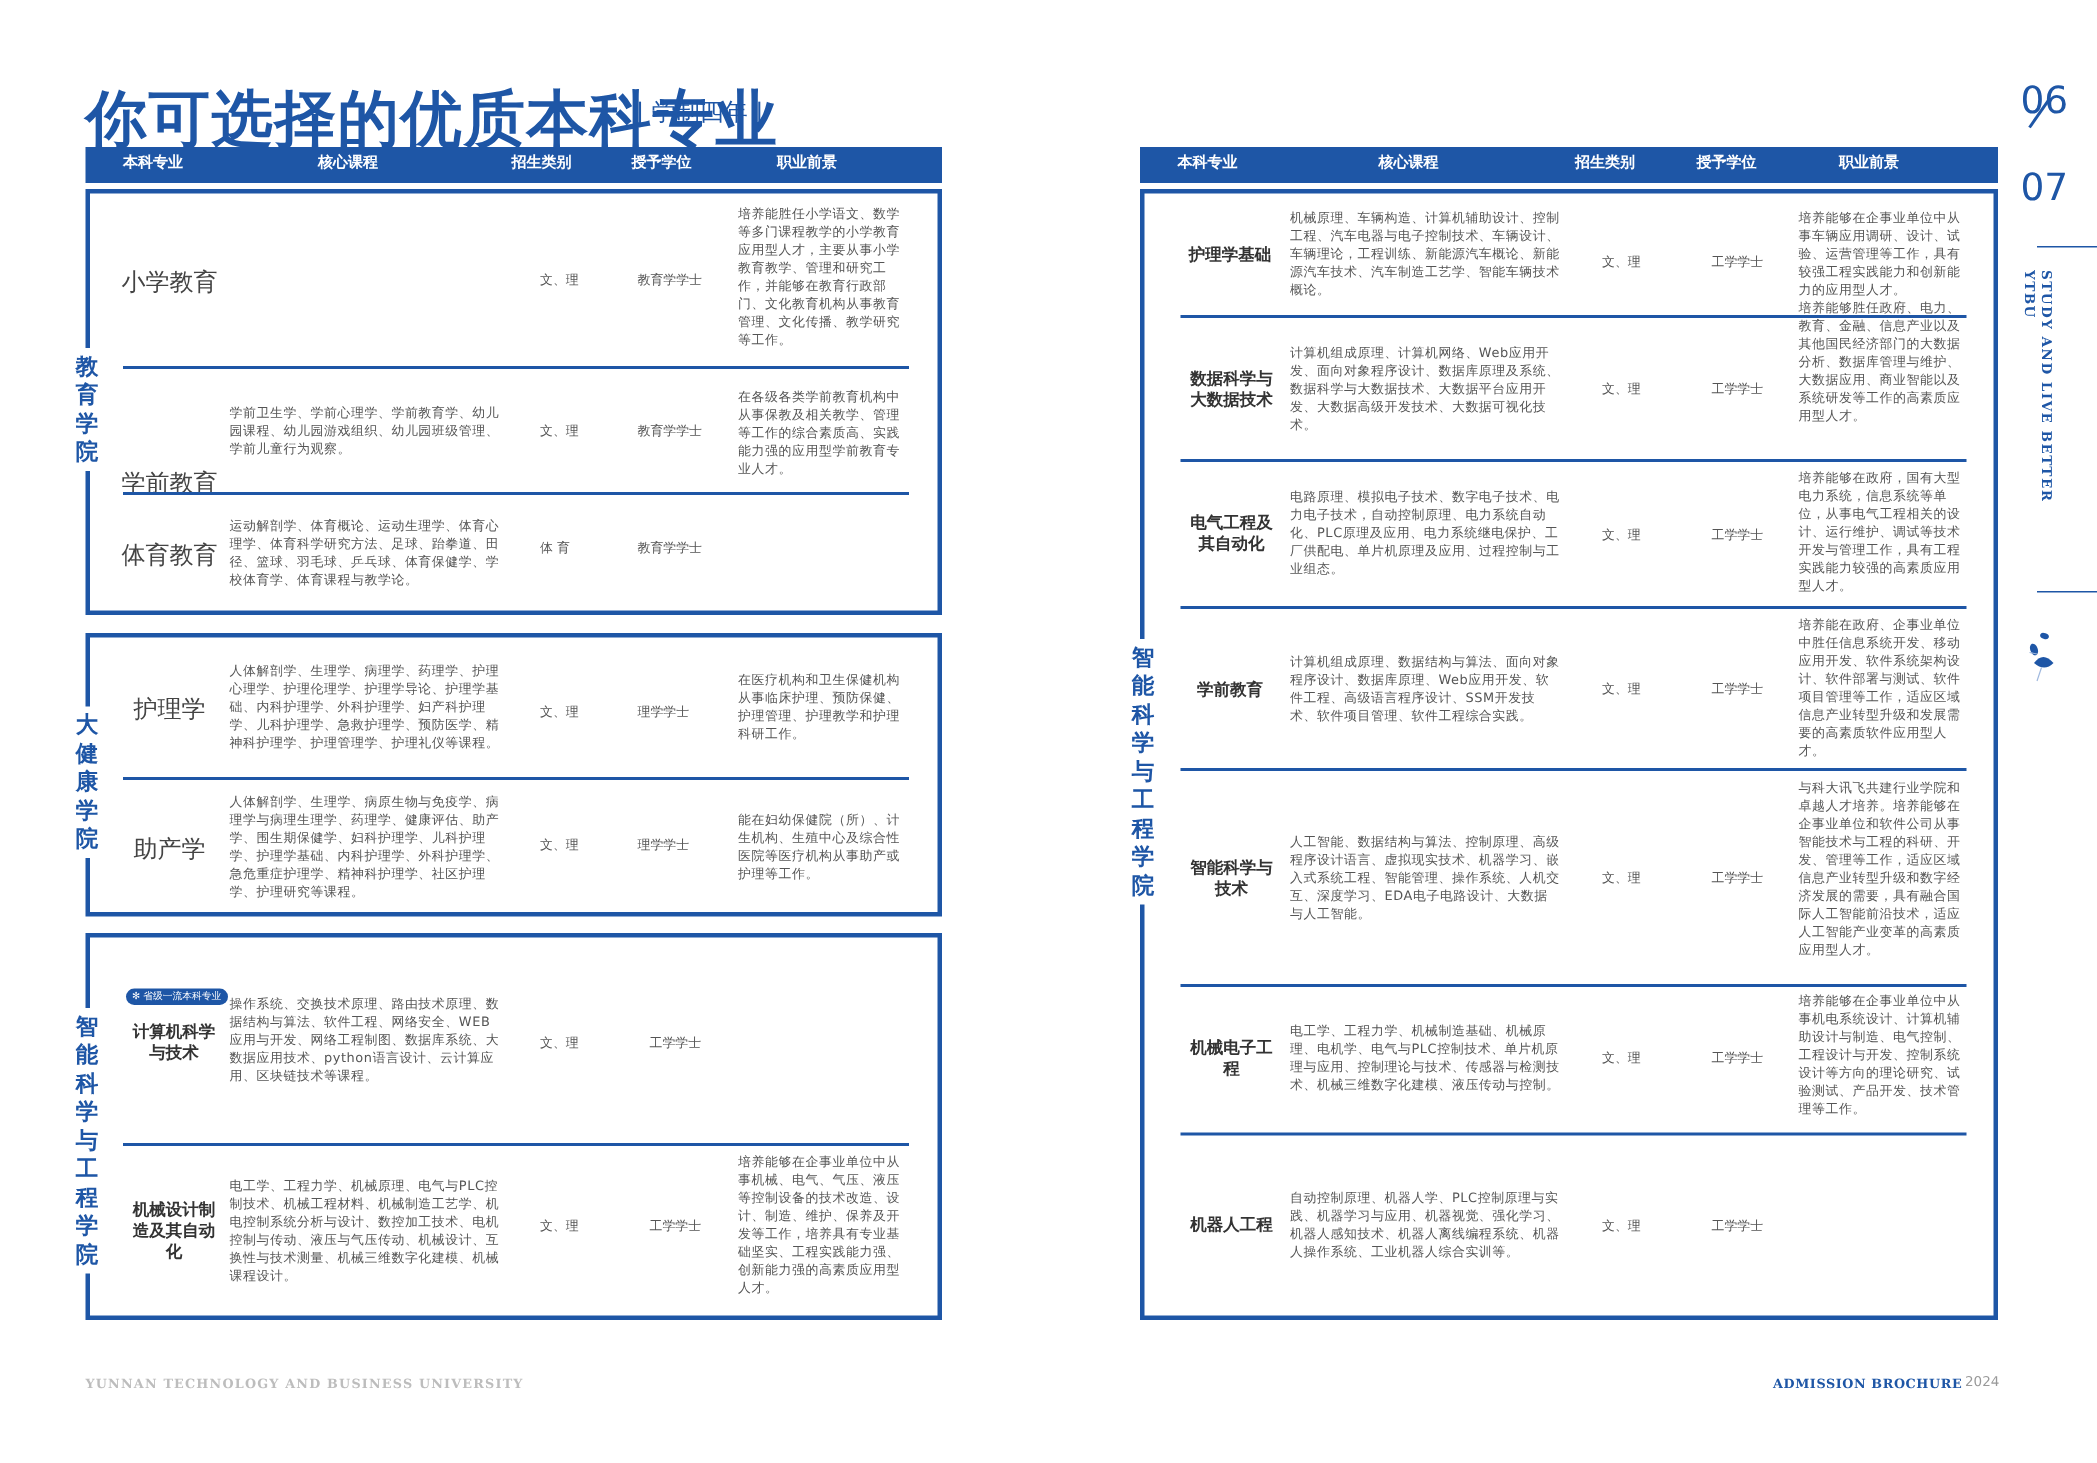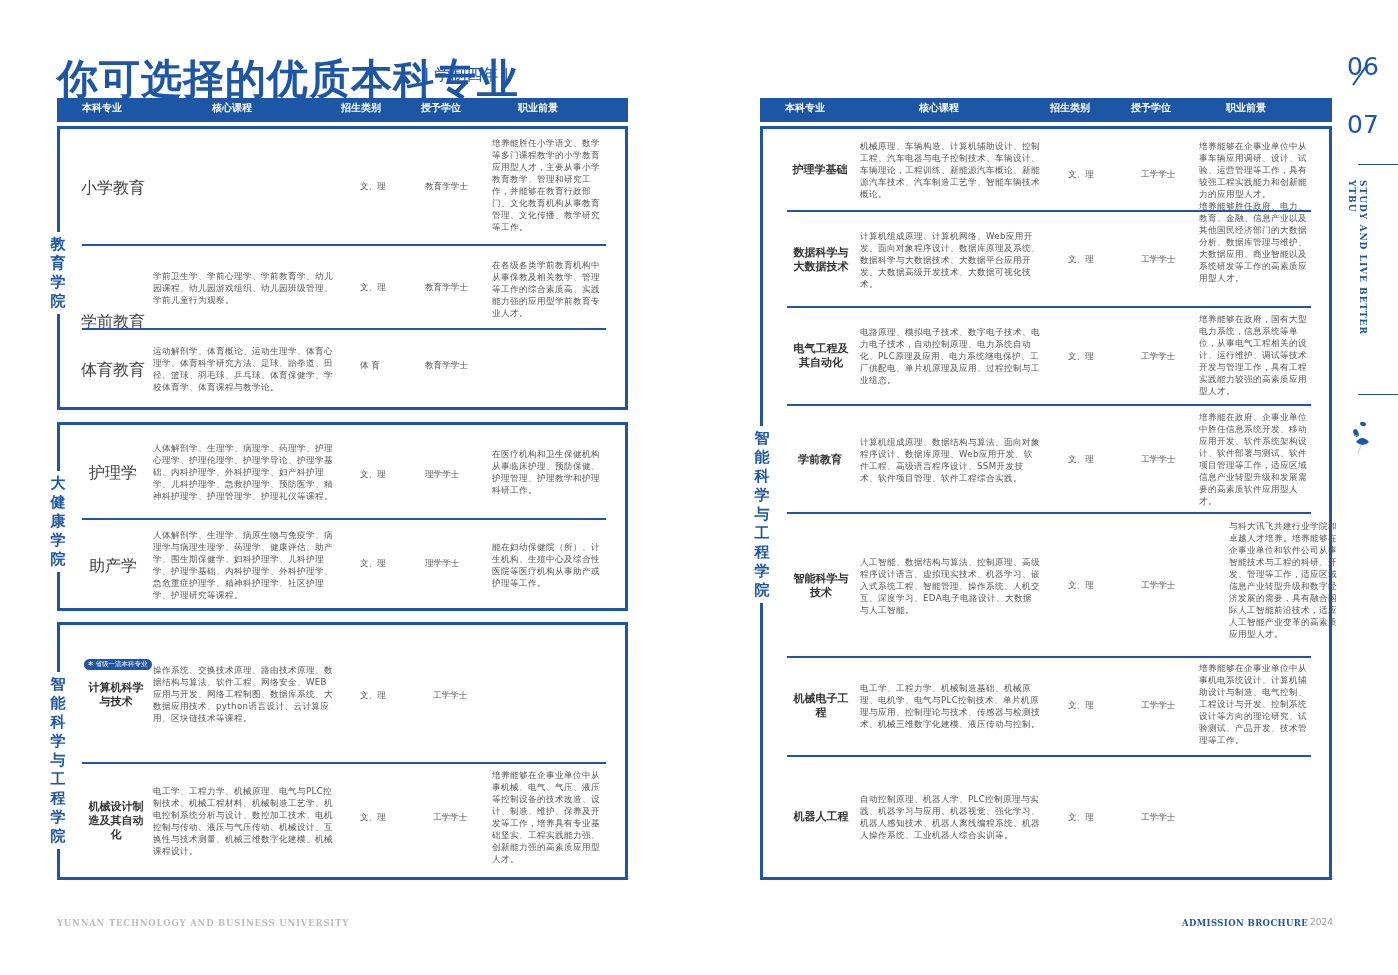--- a/index.html
+++ b/index.html
@@ -140,21 +140,21 @@
   <div class="cell vcenter" style="left:97px; top:277px; width:180px; height:107px;">计算机组成原理、数据结构与算法、面向对象程序设计、数据库原理、Web应用开发、软件工程、高级语言程序设计、SSM开发技术、软件项目管理、软件工程综合实践。</div>
   <div class="centertxt" style="left:305px; top:325px;">文、理</div>
   <div class="centertxt" style="left:378px; top:325px;">工学学士</div>
   <div class="cell" style="left:436px; top:282px; width:112px;">培养能在政府、企事业单位中胜任信息系统开发、移动应用开发、软件系统架构设计、软件部署与测试、软件项目管理等工作，适应区域信息产业转型升级和发展需要的高素质软件应用型人才。</div>
   <div class="sep" style="left:24px; top:383px; width:524px;"></div>
 
   <div class="mname bold vcenter" style="left:28px; top:385px; width:60px; height:143px; justify-content:center;">智能科学与技术</div>
   <div class="cell vcenter" style="left:97px; top:385px; width:180px; height:143px;">人工智能、数据结构与算法、控制原理、高级程序设计语言、虚拟现实技术、机器学习、嵌入式系统工程、智能管理、操作系统、人机交互、深度学习、EDA电子电路设计、大数据与人工智能。</div>
   <div class="centertxt" style="left:305px; top:451px;">文、理</div>
   <div class="centertxt" style="left:378px; top:451px;">工学学士</div>
-  <div class="cell" style="left:436px; top:391px; width:112px;margin-left:30px;">与科大讯飞共建行业学院和卓越人才培养。培养能够在企事业单位和软件公司从事智能技术与工程的科研、开发、管理等工作，适应区域信息产业转型升级和数字经济发展的需要，具有融合国际人工智能前沿技术，适应人工智能产业变革的高素质应用型人才。</div>
+  <div class="cell" style="left:436px; top:391px; width:112px;">与科大讯飞共建行业学院和卓越人才培养。培养能够在企事业单位和软件公司从事智能技术与工程的科研、开发、管理等工作，适应区域信息产业转型升级和数字经济发展的需要，具有融合国际人工智能前沿技术，适应人工智能产业变革的高素质应用型人才。</div>
   <div class="sep" style="left:24px; top:527px; width:524px;"></div>
 
   <div class="mname bold vcenter" style="left:28px; top:529px; width:60px; height:96px; justify-content:center;">机械电子工程</div>
   <div class="cell vcenter" style="left:97px; top:529px; width:180px; height:96px;">电工学、工程力学、机械制造基础、机械原理、电机学、电气与PLC控制技术、单片机原理与应用、控制理论与技术、传感器与检测技术、机械三维数字化建模、液压传动与控制。</div>
   <div class="centertxt" style="left:305px; top:571px;">文、理</div>
   <div class="centertxt" style="left:378px; top:571px;">工学学士</div>
   <div class="cell" style="left:436px; top:533px; width:112px;">培养能够在企事业单位中从事机电系统设计、计算机辅助设计与制造、电气控制、工程设计与开发、控制系统设计等方向的理论研究、试验测试、产品开发、技术管理等工作。</div>
   <div class="sep" style="left:24px; top:626px; width:524px;"></div>
 
   <div class="mname bold vcenter" style="left:28px; top:628px; width:60px; height:120px; justify-content:center;">机器人工程</div>

